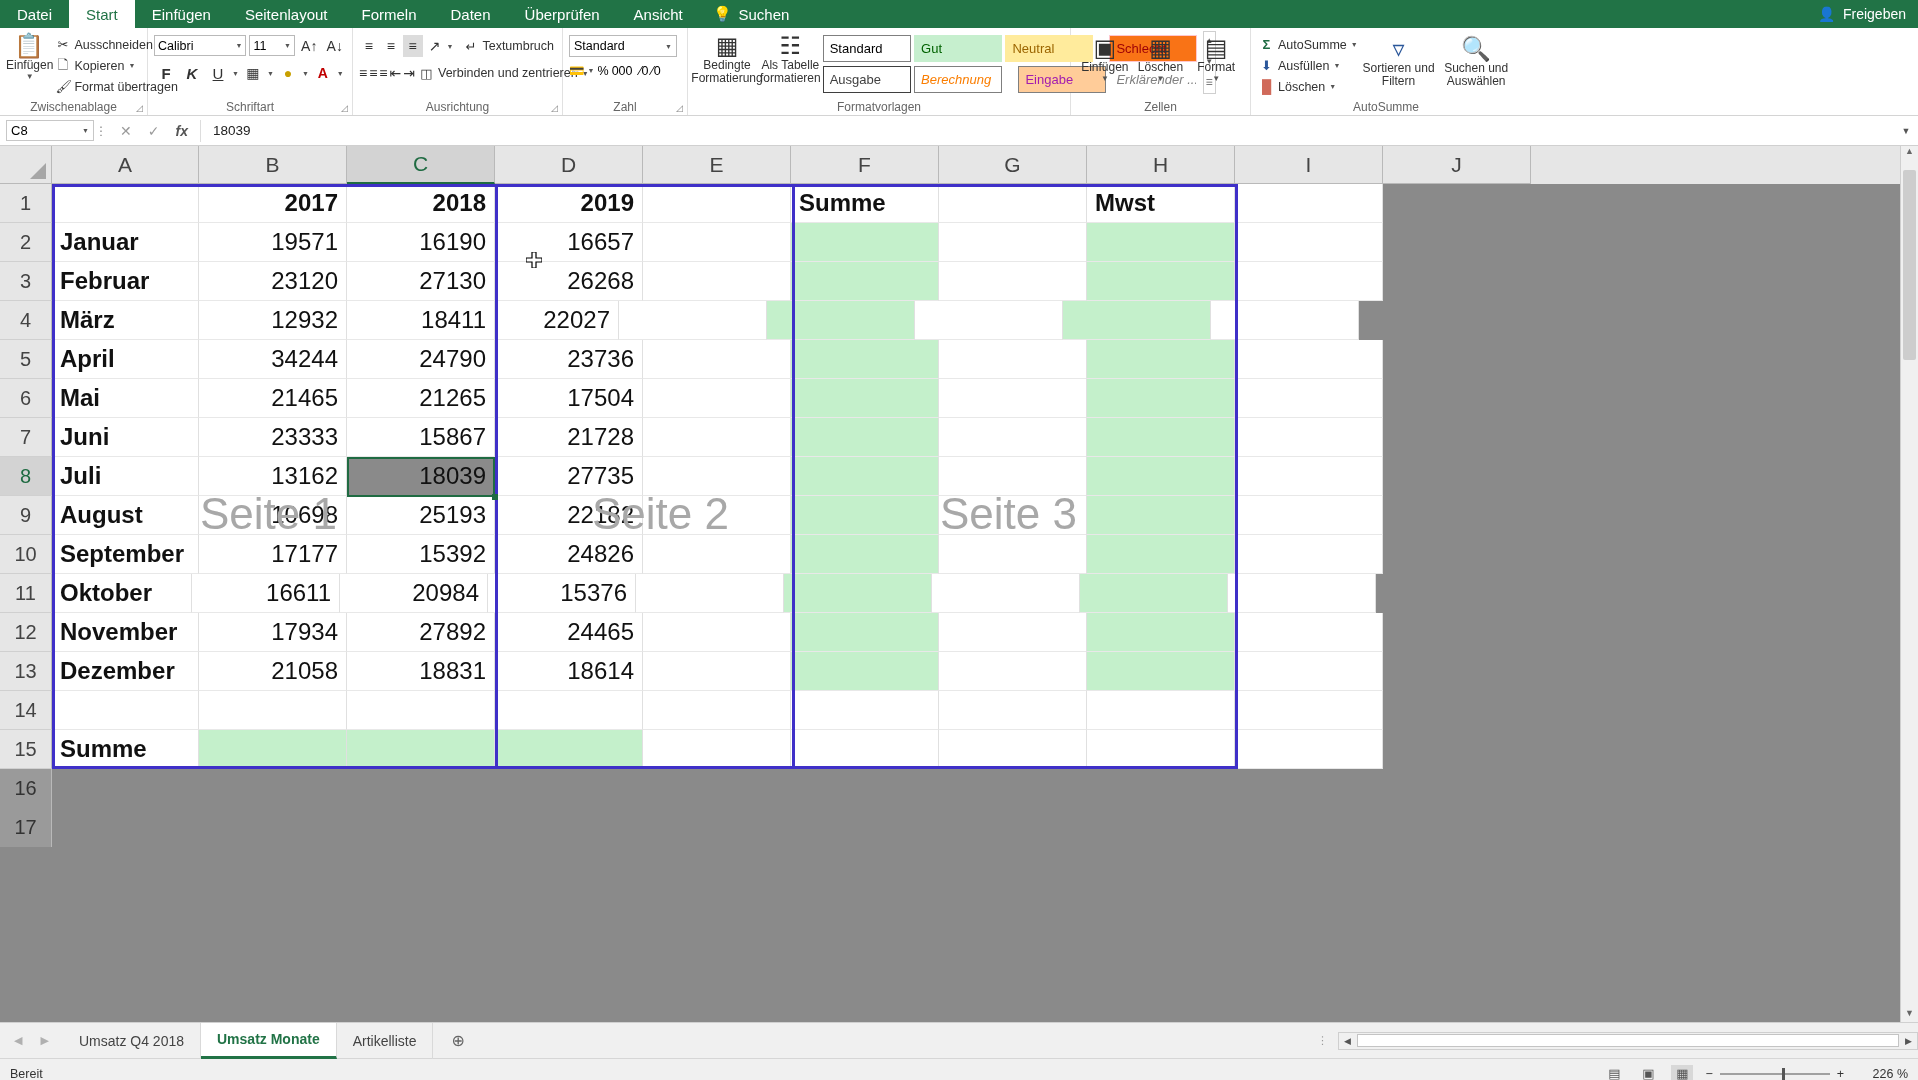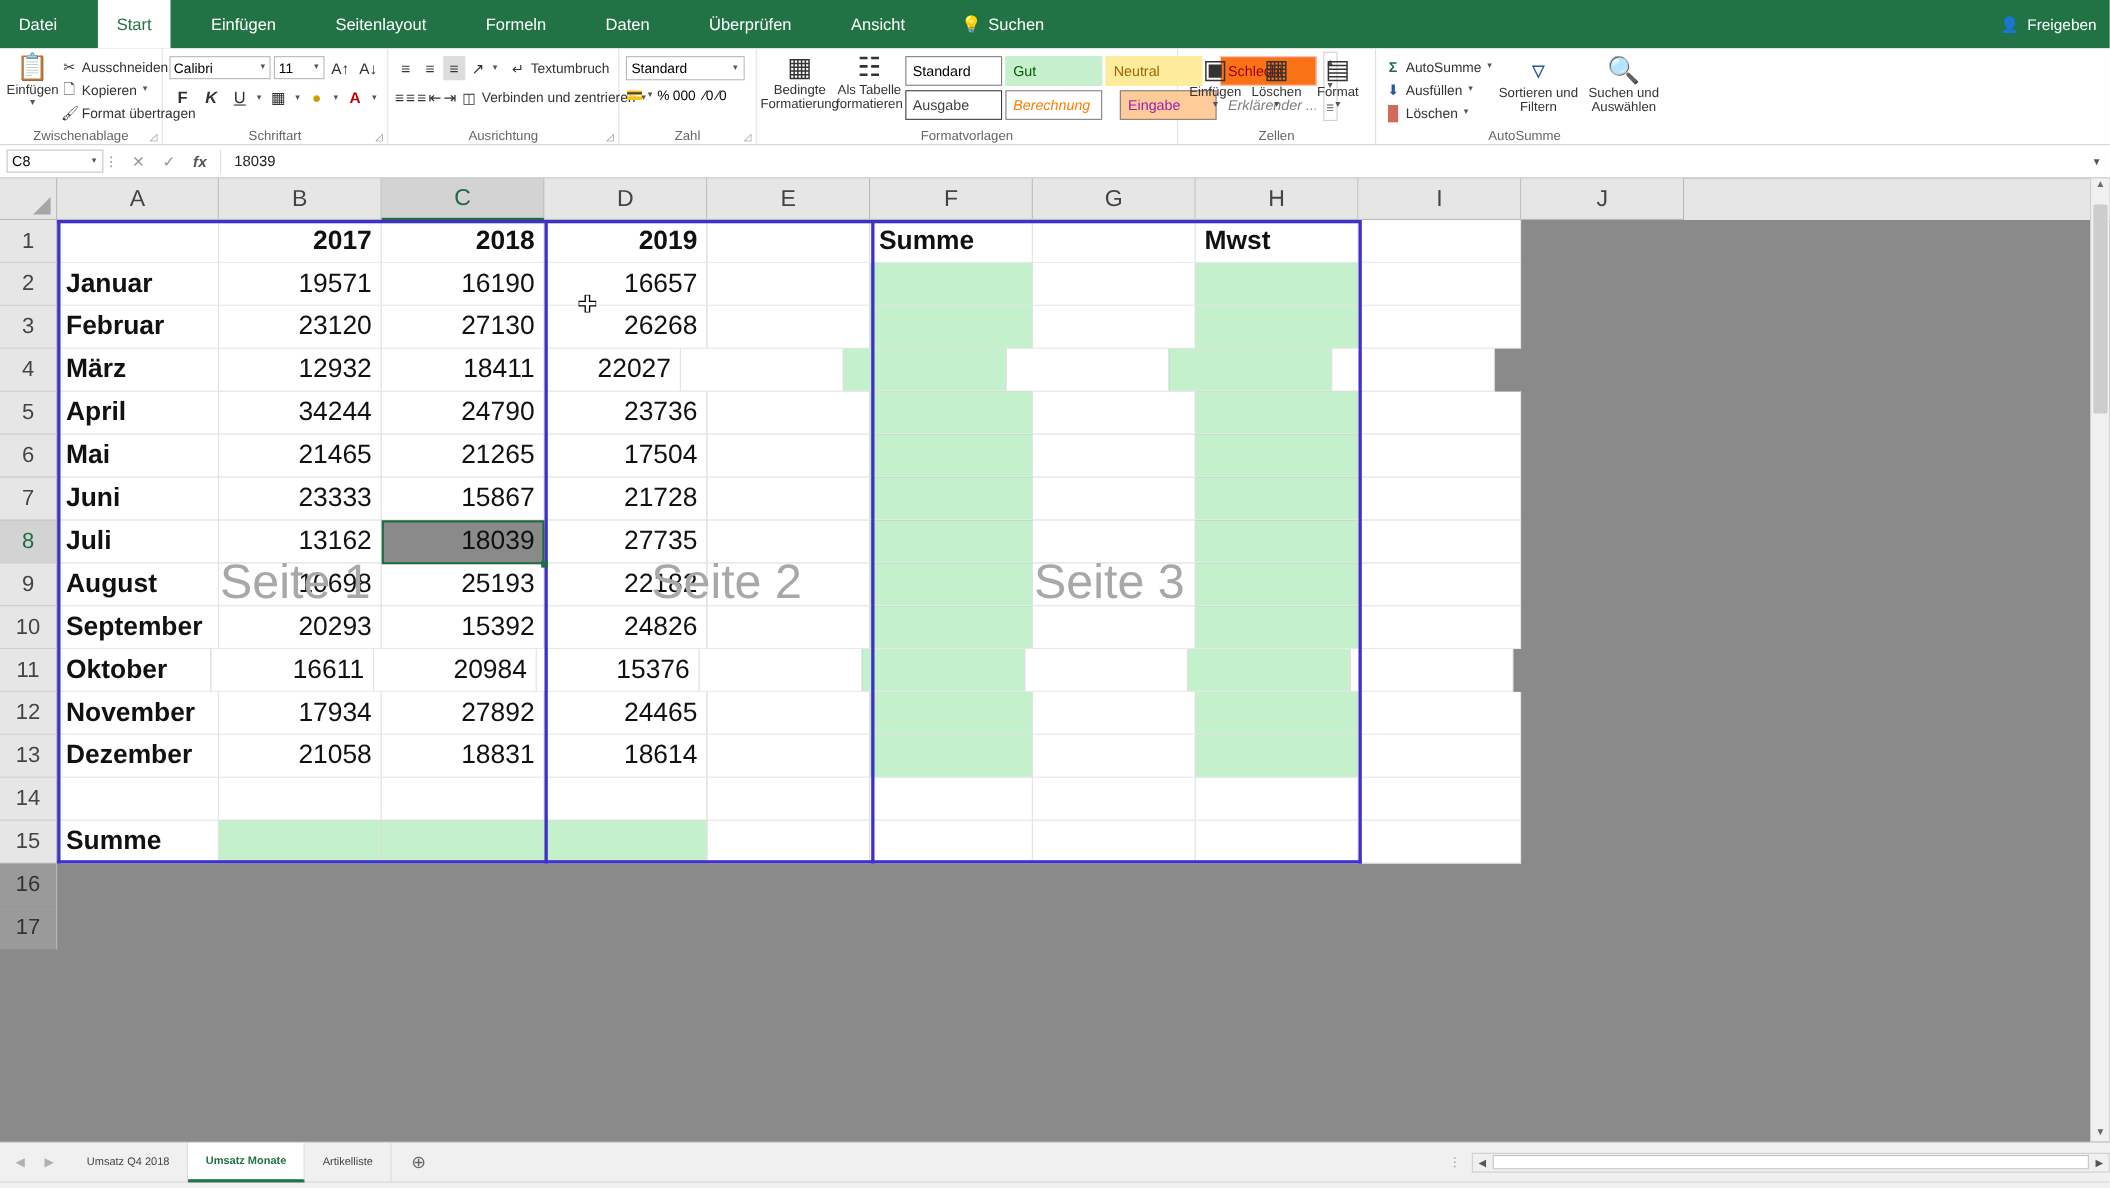--- a/index.html
+++ b/index.html
@@ -6,26 +6,25 @@
   html, body {
     margin: 0; padding: 0;
     width: 1918px; height: 1080px;
     overflow: hidden;
     font-family: "Liberation Sans", sans-serif;
     background: #fff;
   }
 
   
   .tabbar {
-    height: 44px;
+    height: 28px;
     background: #217346;
     display: flex;
     align-items: stretch;
     position: relative;
-    gap: 20px;
   }
   .tabbar .tab {
     color: #ffffff;
     font-size: 15px;
     padding: 0 17px;
     display: flex; align-items: center;
     white-space: nowrap;
   }
   .tabbar .tab.active {
     background: #ffffff;
@@ -208,21 +207,21 @@
   }
   .vscroll .thumb { width: 13px; height: 190px; background: #cdcdcd; border-radius:2px; margin-top: 2px;}
 
   
   .sheetbar {
     height: 36px; background: #f0f0f0; display: flex; align-items: center;
     border-top: 1px solid #d0d0d0;
   }
   .navarrows { display:flex; gap: 18px; padding: 0 14px; color: #b0b0b0; font-size: 11px; }
   .sheettab {
-    font-size: 10px; padding: 0 16px; height: 36px;
+    font-size: 14px; padding: 0 16px; height: 36px;
     display: flex; align-items: center; color: #444;
     border-right: 1px solid #d9d9d9;
   }
   .sheettab:first-of-type { border-left: 1px solid #d9d9d9; }
   .sheettab.active {
     background: #ffffff; color: #217346; font-weight: bold;
     border-bottom: 3px solid #217346;
   }
   .addsheet { padding: 0 18px; font-size: 16px; color: #666; }
   .hsplit { margin-left: auto; display:flex; align-items:center; }
@@ -722,21 +721,21 @@
         <div class="cell" style="width:148px"></div>
         <div class="cell green" style="width:148px"></div>
         <div class="cell" style="width:148px"></div>
         <div class="cell green" style="width:148px"></div>
         <div class="cell" style="width:148px"></div>
         <div class="cell" style="width:148px;background:#8a8a8a;border-color:#8a8a8a;"></div>
       </div>
 
       <div class="row">
         <div class="cell label" style="width:147px">September</div>
-        <div class="cell num" style="width:148px">20293</div>
+        <div class="cell num" style="width:148px">17177</div>
         <div class="cell num" style="width:148px">15392</div>
         <div class="cell num" style="width:148px">24826</div>
         <div class="cell" style="width:148px"></div>
         <div class="cell green" style="width:148px"></div>
         <div class="cell" style="width:148px"></div>
         <div class="cell green" style="width:148px"></div>
         <div class="cell" style="width:148px"></div>
         <div class="cell" style="width:148px;background:#8a8a8a;border-color:#8a8a8a;"></div>
       </div>
 

